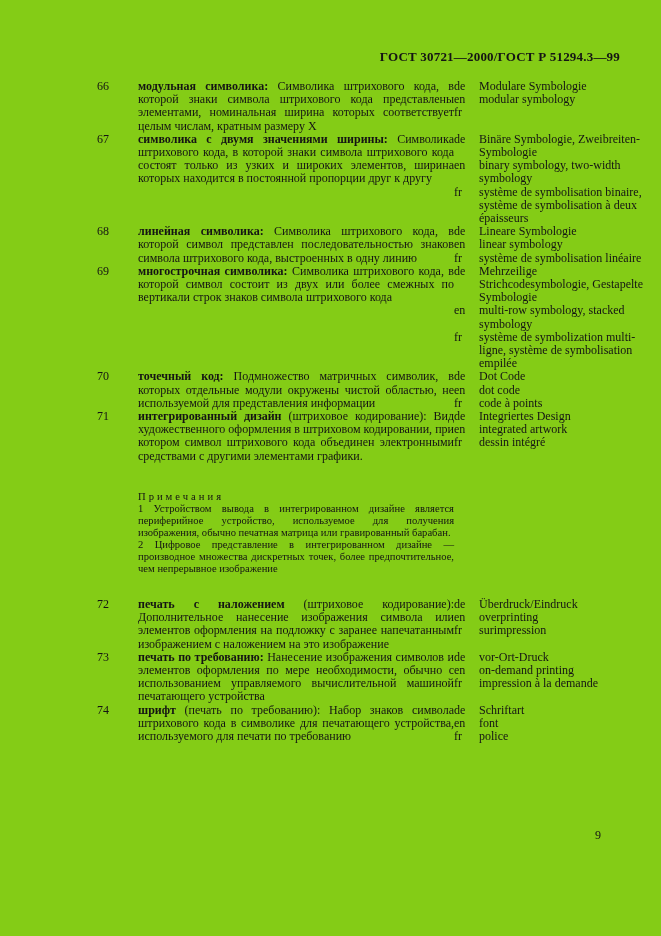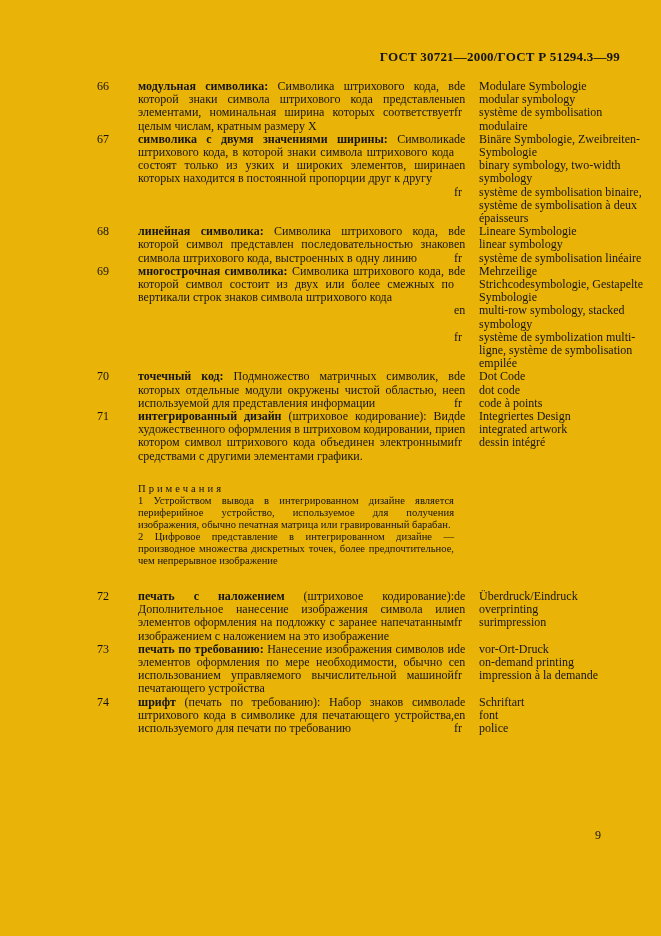--- a/index.html
+++ b/index.html
@@ -4,21 +4,21 @@
 <style>
   html, body {
     margin: 0;
     padding: 0;
     background: #e8e8e8;
   }
   .page {
     position: relative;
     width: 661px;
     height: 936px;
-    background: #eab308;
+    background: #84cc16;
     font-family: "Liberation Serif", "DejaVu Serif", serif;
     color: #141414;
     overflow: hidden;
     box-sizing: border-box;
   }
   .doc-header {
     padding-top: 49px;
     padding-right: 41px;
     text-align: right;
   }
@@ -62,21 +62,21 @@
   .section-heading {
     width: 520px;
     text-align: center;
     font-weight: bold;
     font-size: 12.5px;
     margin: 15px 0 12px 0;
   }
   .notes {
     font-size: 10.6px;
     line-height: 12px;
-    margin-top: 20px;
+    margin-top: 28px;
     margin-bottom: 23px;
     text-align: justify;
   }
   .notes-label {
     letter-spacing: 3px;
   }
   .note-item { }
   .page-number {
     position: absolute;
     top: 828px;
@@ -95,21 +95,20 @@
   <div class="content" id="content">
   <div class="entry">
     <div class="entry-number">66</div>
     <div class="entry-body"><span class="term">модульная символика:</span><span class="term-suffix"></span><span class="definition"> Символика штрихового кода, в которой знаки символа штрихового кода представлены элементами, номинальная ширина которых соответствует целым числам, кратным размеру X</span></div>
     <div class="translations">
           <div class="lang-code">de</div>
           <div class="lang-text">Modulare Symbologie</div>
           <div class="lang-code">en</div>
           <div class="lang-text">modular symbology</div>
           <div class="lang-code">fr</div>
-          <div class="lang-text">système de symbolisation modulaire</div>
         </div>
   </div>
 
   <div class="entry">
     <div class="entry-number">67</div>
     <div class="entry-body"><span class="term">символика с двумя значениями ширины:</span><span class="term-suffix"></span><span class="definition"> Символика штрихового кода, в которой знаки символа штрихового кода состоят только из узких и широких элементов, ширина которых находится в постоянной пропорции друг к другу</span></div>
     <div class="translations">
           <div class="lang-code">de</div>
           <div class="lang-text">Binäre Symbologie, Zweibreiten-Symbologie</div>
           <div class="lang-code">en</div>

